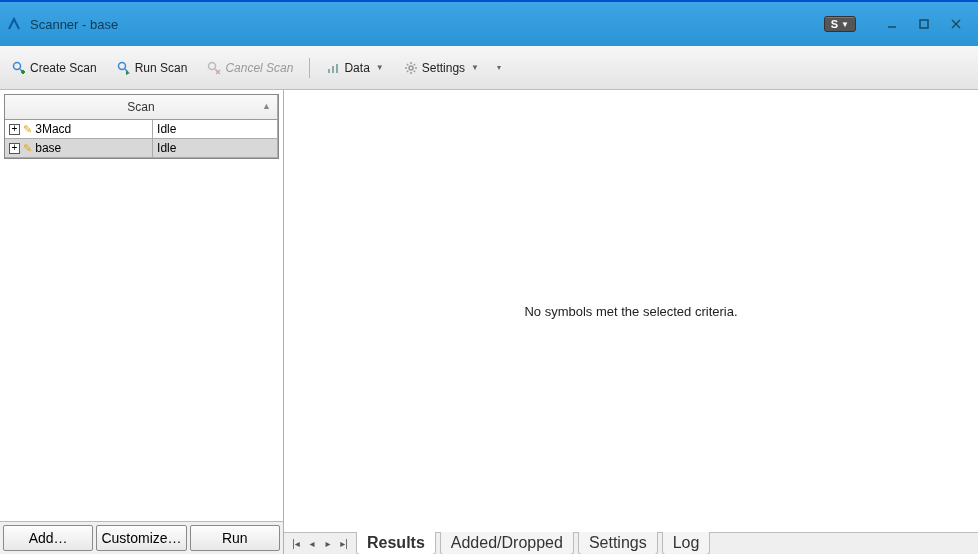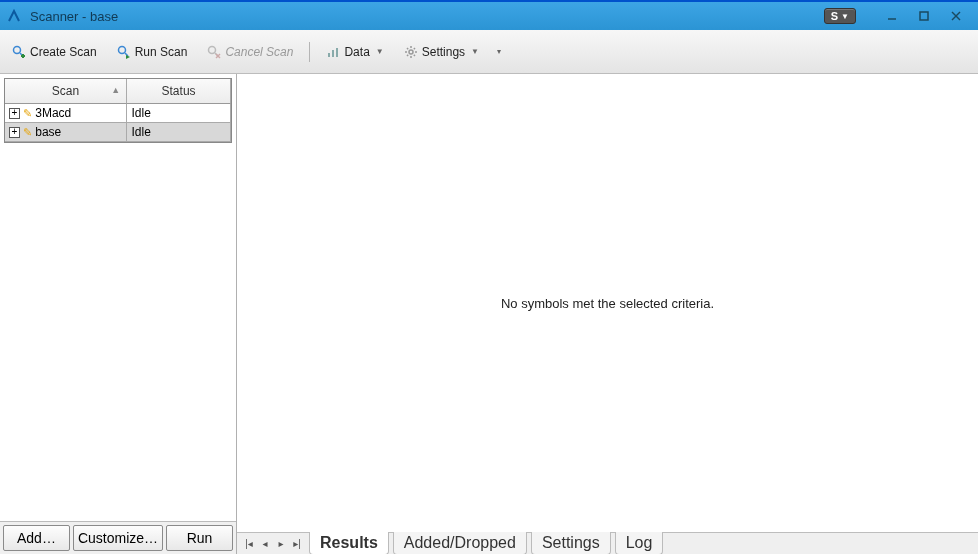--- a/index.html
+++ b/index.html
@@ -11,21 +11,21 @@
       height: 554px;
       overflow: hidden;
       display: flex;
       flex-direction: column;
       border-top: 2px solid #0052cc;
     }
     
     .titlebar {
       background: #2d9cdb;
       background: linear-gradient(#3da5e5, #2b94d4);
-      height: 28px;
+      height: 44px;
       display: flex;
       align-items: center;
       padding: 0 6px;
       color: #0a3050;
     }
     .titlebar .app-icon {
       width: 16px; height: 16px; margin-right: 8px;
       display:flex;align-items:center;justify-content:center;
     }
     .titlebar .title { flex: 1; font-size: 13px; color:#113a55;}
@@ -52,21 +52,21 @@
       padding:3px 8px;border-radius:2px;
       cursor:pointer;color:#222;
     }
     .tbtn.disabled{color:#9a9a9a;font-style:italic;}
     .tbtn .ico{width:14px;height:14px;display:flex;align-items:center;justify-content:center;}
     .sep{width:1px;height:20px;background:#b5b5b5;margin:0 4px;}
     .dd-caret{font-size:8px;color:#666;margin-left:2px;}
     
     .main {flex:1;display:flex;min-height:0;}
     .left-pane{
-      width:237px;display:flex;flex-direction:column;
+      width:284px;display:flex;flex-direction:column;
       border-right:1px solid #b0b0b0;background:#fff;
     }
     .scan-table{border:1px solid #888;margin:4px 4px 0 4px;background:#fff;}
     .h-row{display:flex;background:linear-gradient(#fafafa,#ececec);}
     .h-cell{
       border-right:1px solid #aaa;border-bottom:1px solid #999;
       padding:5px 6px;text-align:center;font-size:12px;color:#333;
       position:relative;
     }
     .h-scan{flex:1.2;}
@@ -204,23 +204,20 @@
 
 <div class="main">
 
   <div class="left-pane">
     <div class="scan-table">
       <div class="h-row">
         <div class="h-cell h-scan">
           <span>Scan</span>
           <span class="sort-ind">▲</span>
         </div>
-        <div class="h-cell h-status">
-          <span>Status</span>
-        </div>
       </div>
       <div class="d-row">
         <div class="d-cell c-scan">
           <span class="exp-box">+</span>
           <span class="wand">✎</span>
           <span>3Macd</span>
         </div>
         <div class="d-cell c-status">
           <span>Idle</span>
         </div>

